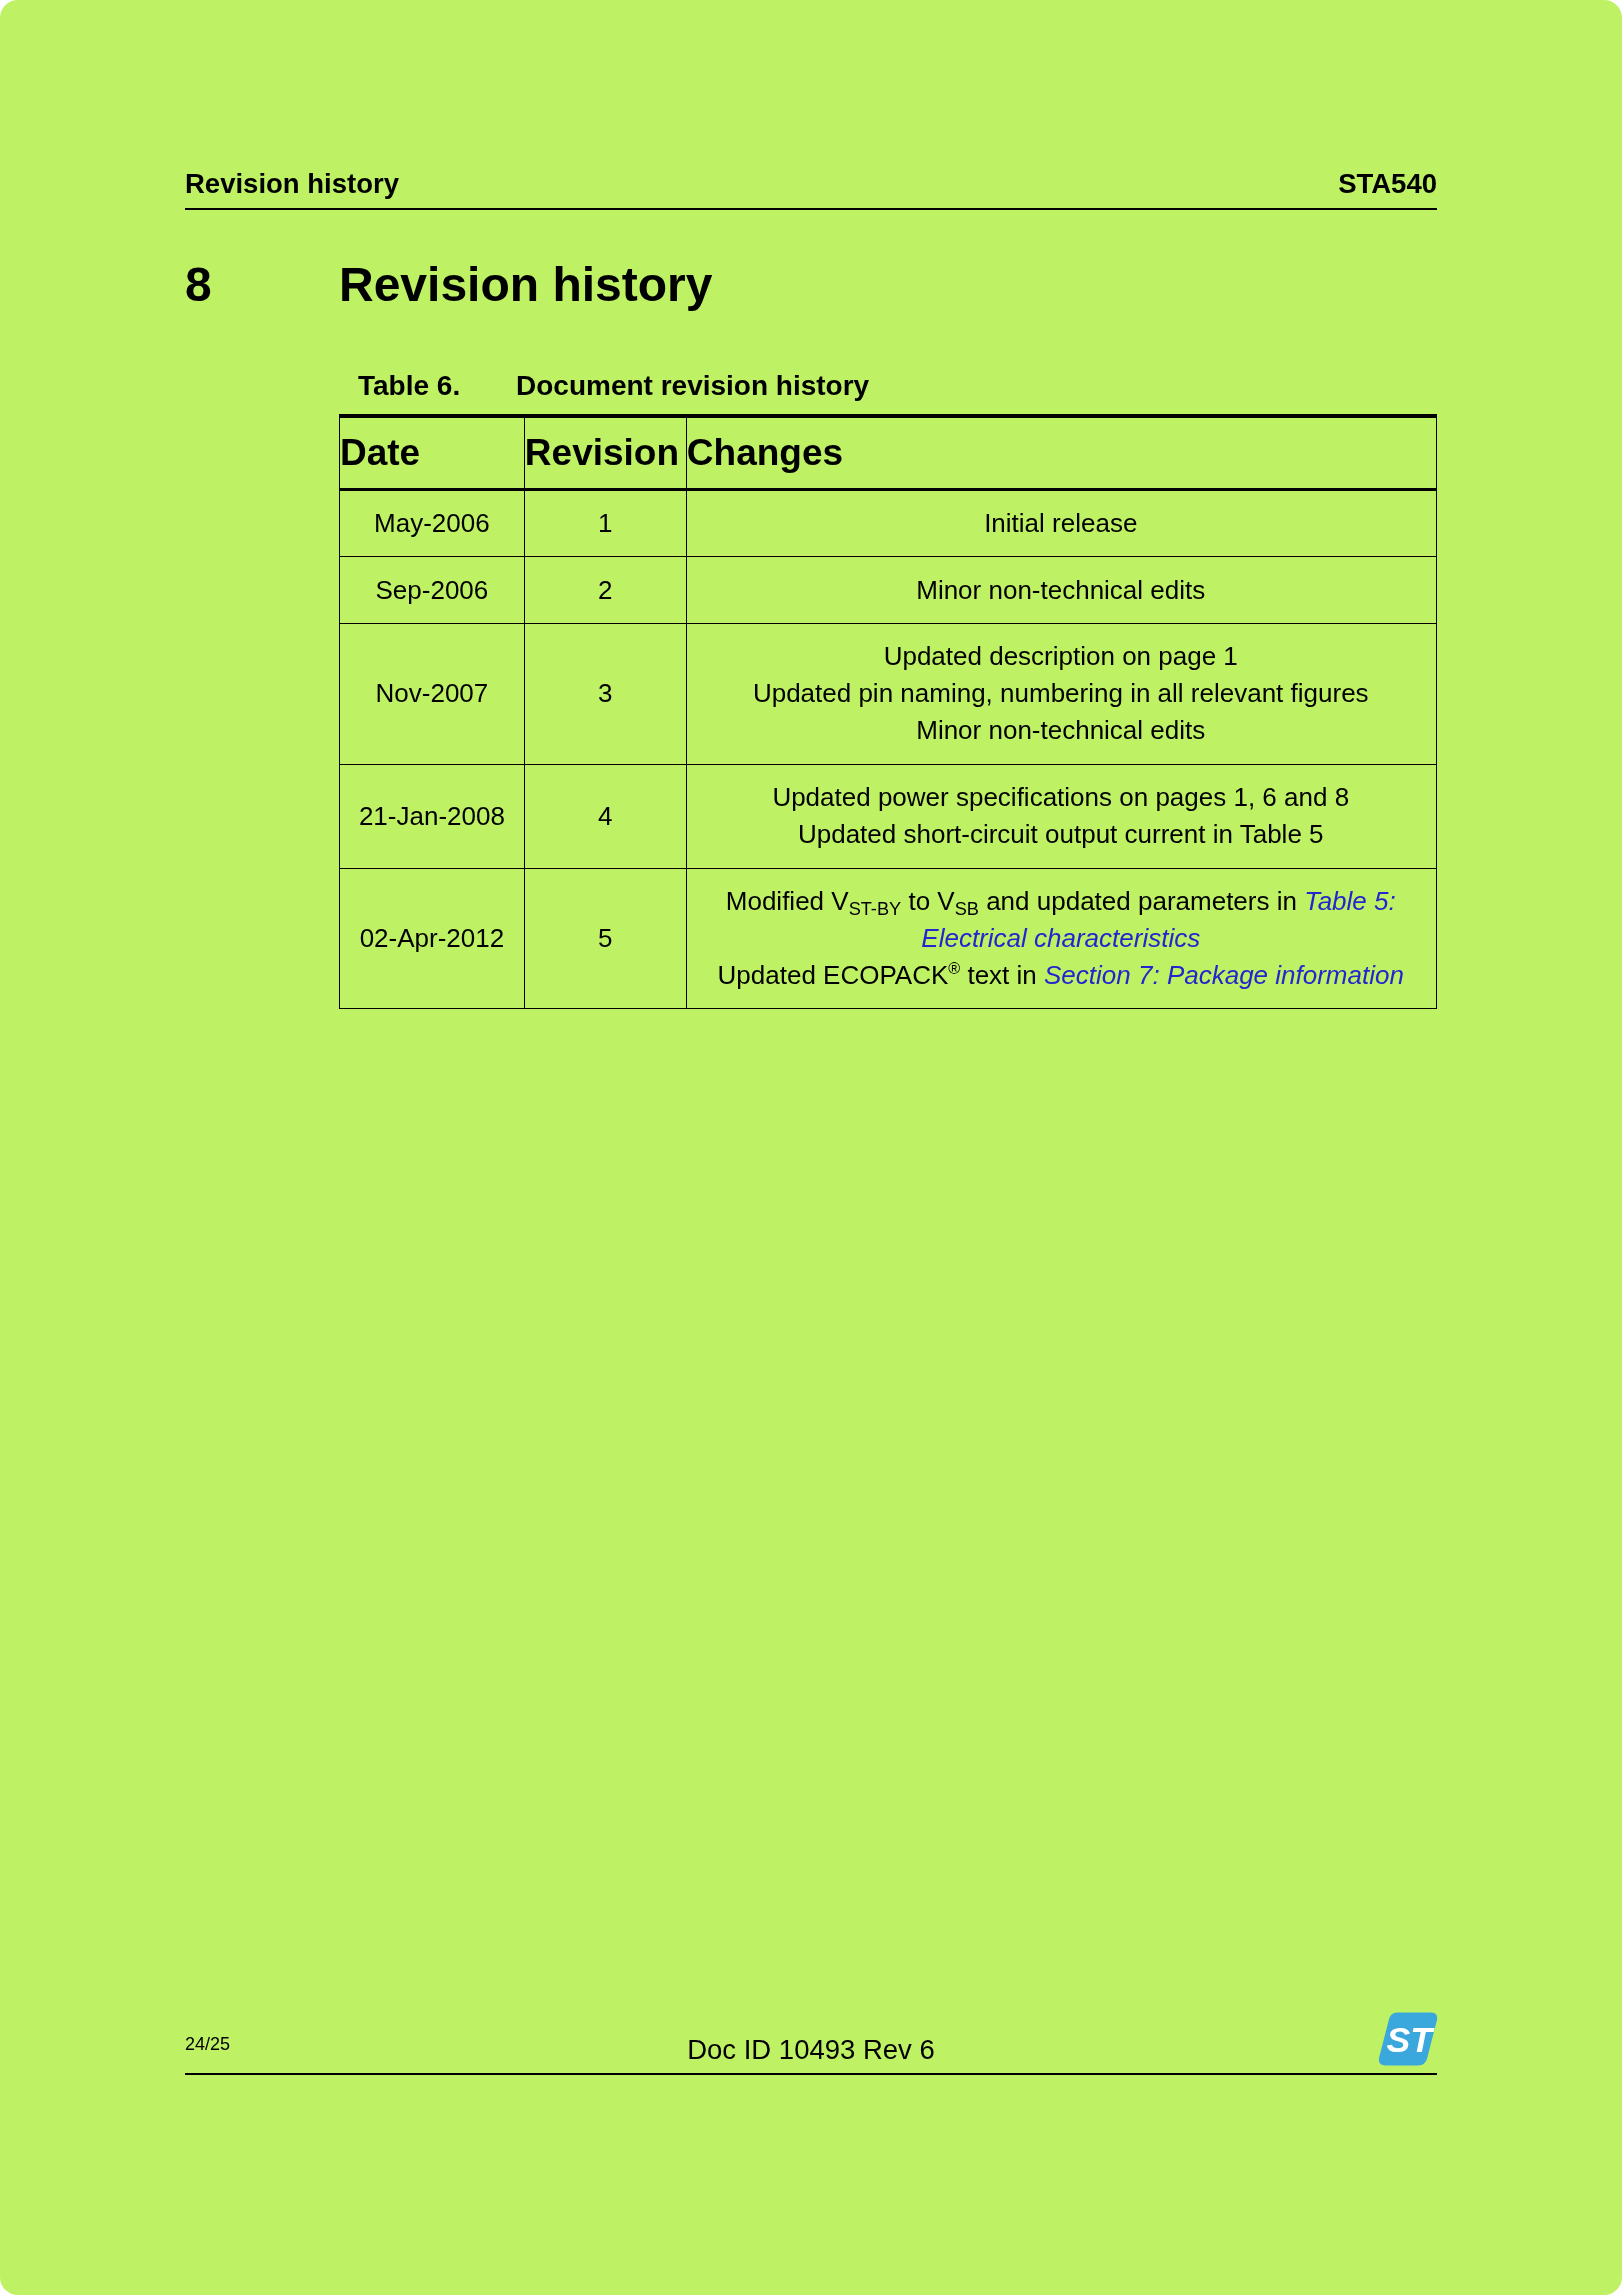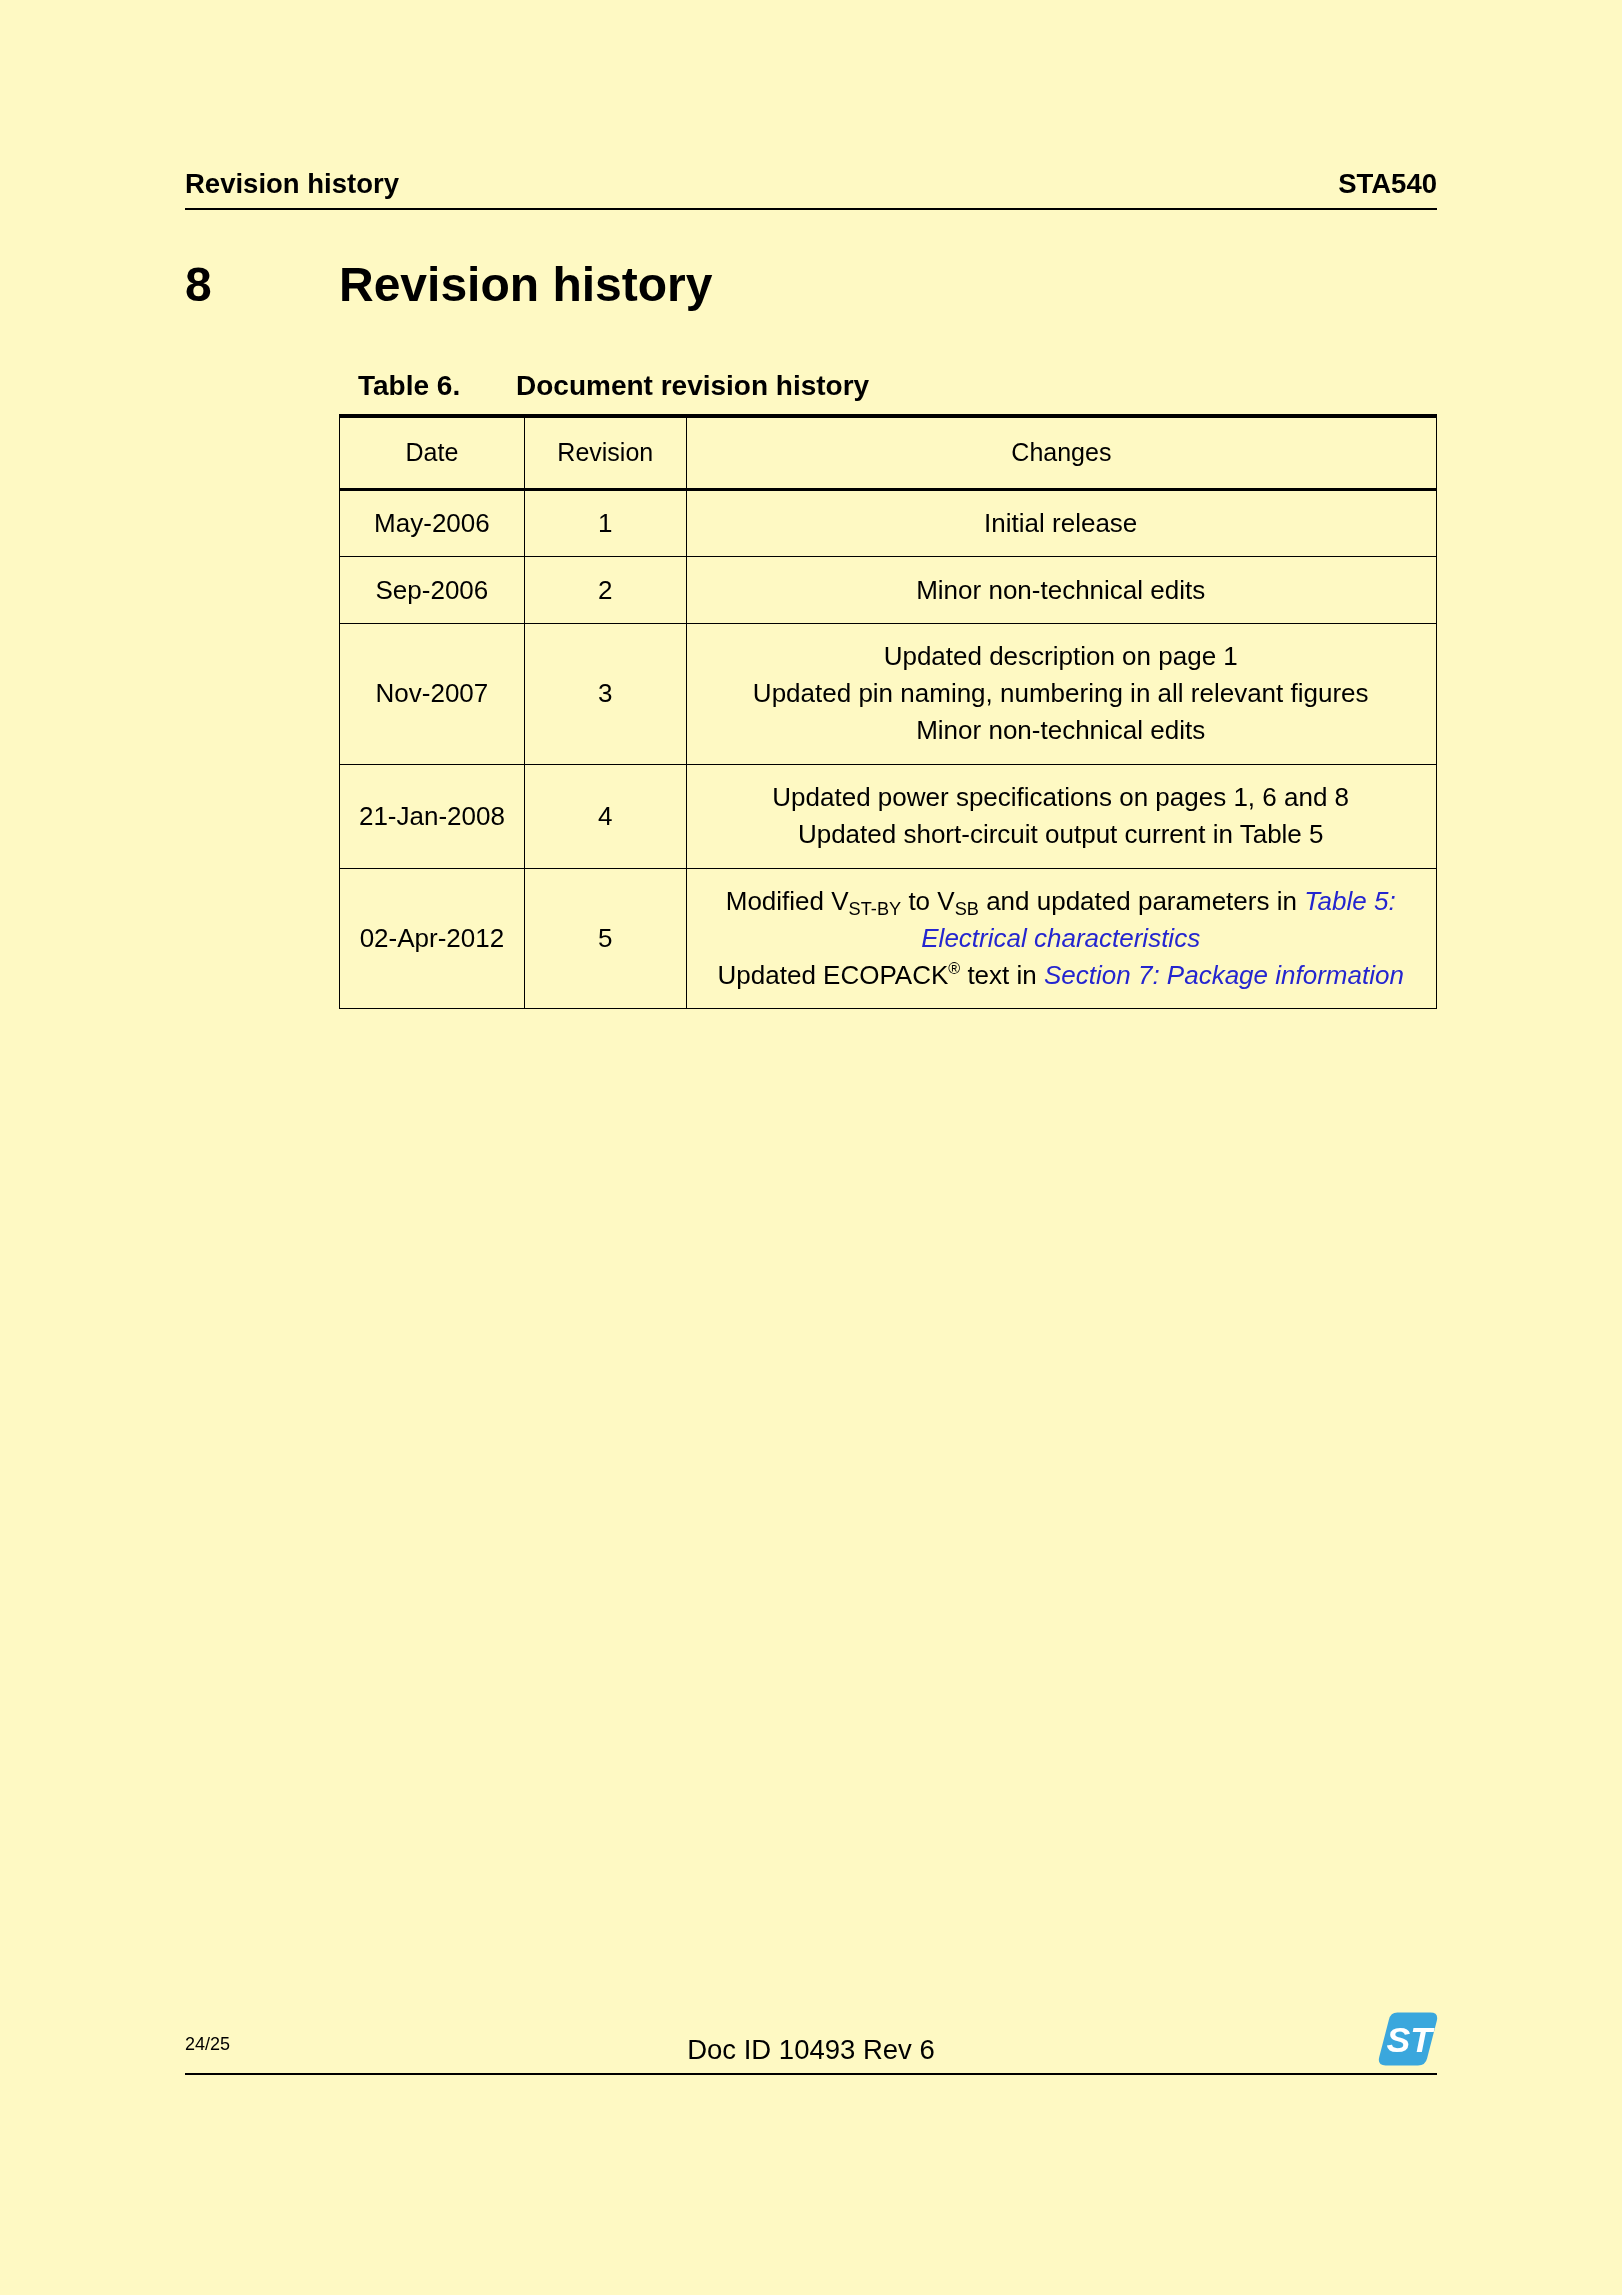--- a/index.html
+++ b/index.html
@@ -3,21 +3,21 @@
 <meta charset="utf-8">
 <style>
   * { margin: 0; padding: 0; box-sizing: border-box; }
   html, body { background: #ffffff; }
   body {
     width: 1622px; height: 2295px;
     position: relative;
     font-family: "Liberation Sans", sans-serif;
     color: #000;
   }
-  .page { position: absolute; inset: 0; background: #fef9c3; }
+  .page { position: absolute; inset: 0; background: #bef264; border-radius: 18px; }
 
   
   .page-header {
     position: absolute; top: 168px; left: 185px; right: 185px;
     display: flex; justify-content: space-between;
     font-size: 27.5px; font-weight: bold;
   }
   .header-rule {
     position: absolute; top: 208px; left: 185px; right: 185px;
     border-top: 2px solid #000;
@@ -50,24 +50,24 @@
     border-top: 4.6px solid #000;
   }
   .c-date { width: 185px; }
   .c-rev { width: 162px; }
   .c-changes { width: 751px; }
   .revision-table th {
     border: 1.3px solid #000;
     border-top: 4.6px solid #000;
     border-bottom: 3.9px solid #000;
     height: 73px;
-    font-weight: normal;
-    text-align: center;
+    font-weight: bold;
+    text-align: left;
     vertical-align: middle;
-    font-size: 25px;
+    font-size: 37px;
   }
   .revision-table td {
     border: 1.3px solid #000;
     vertical-align: middle;
     margin-top: 41px;
   }
   td.col-date, td.col-revision {
     text-align: center;
     padding: 17px 6.5px;
   }

